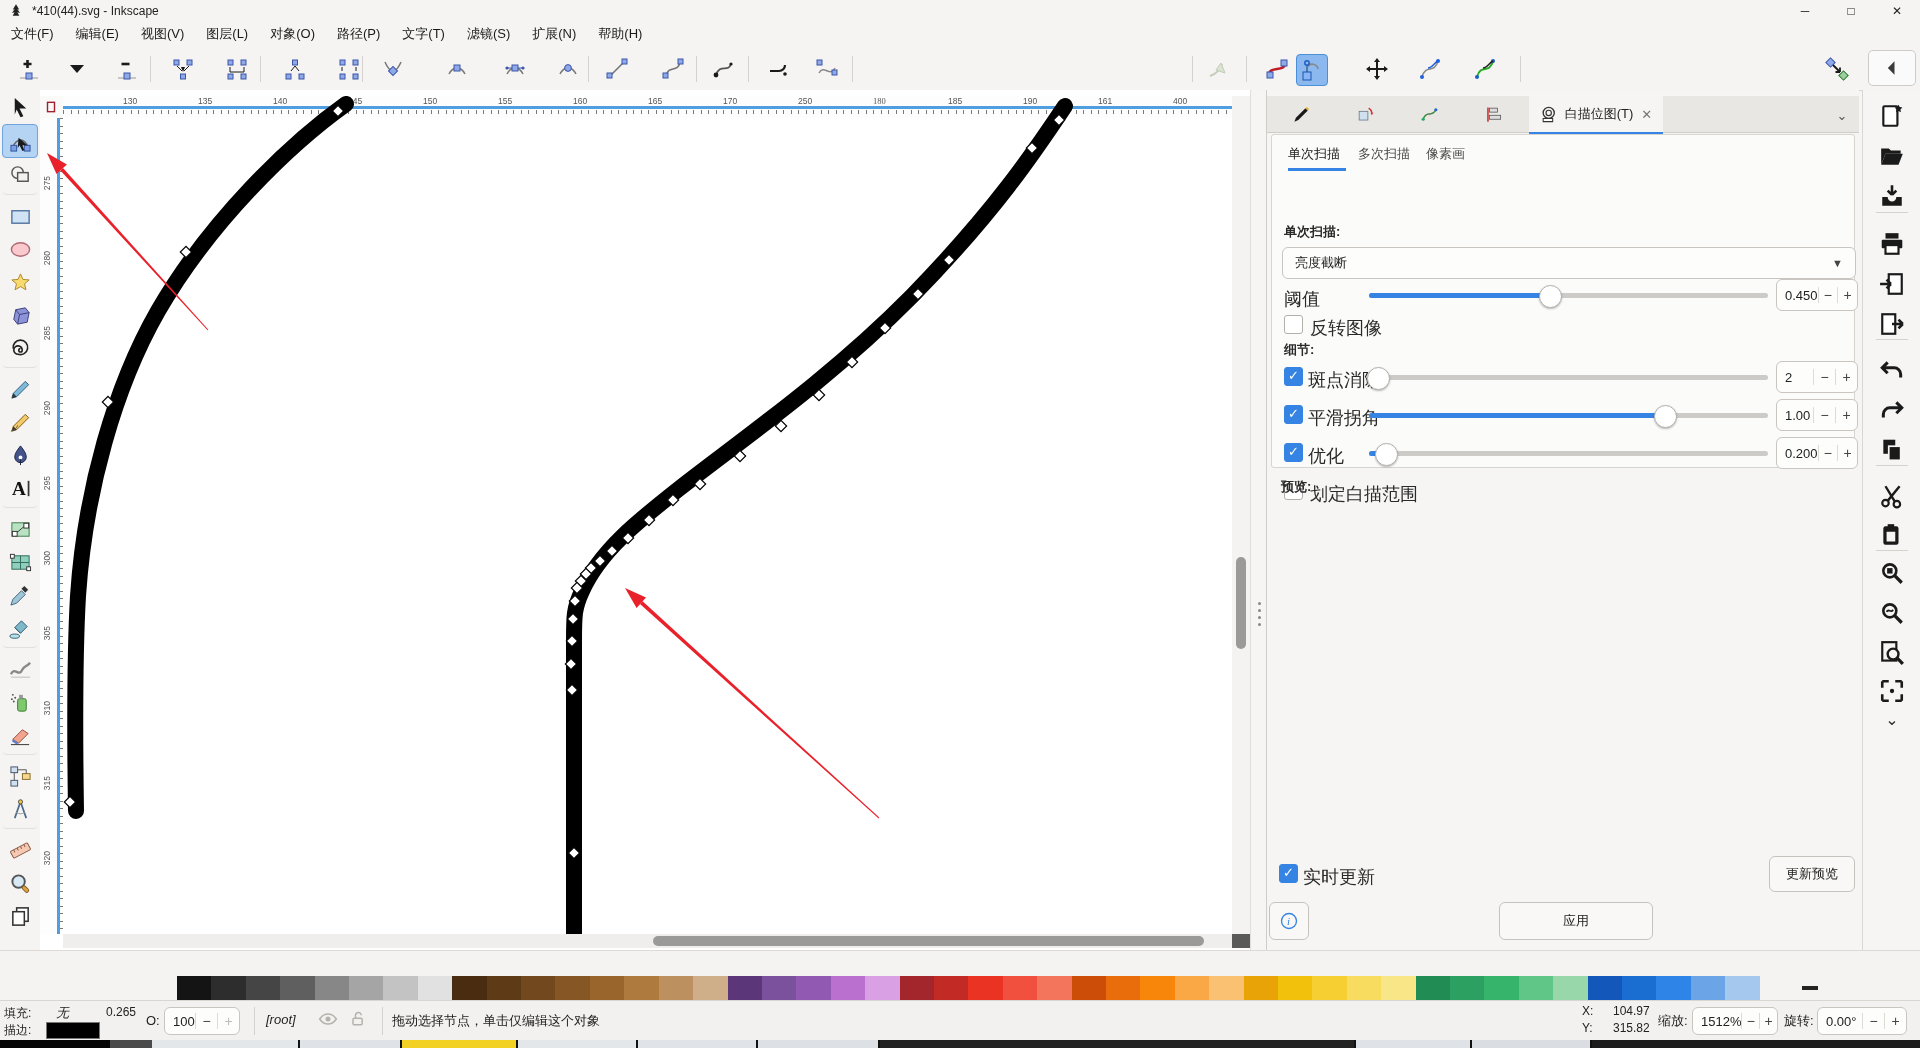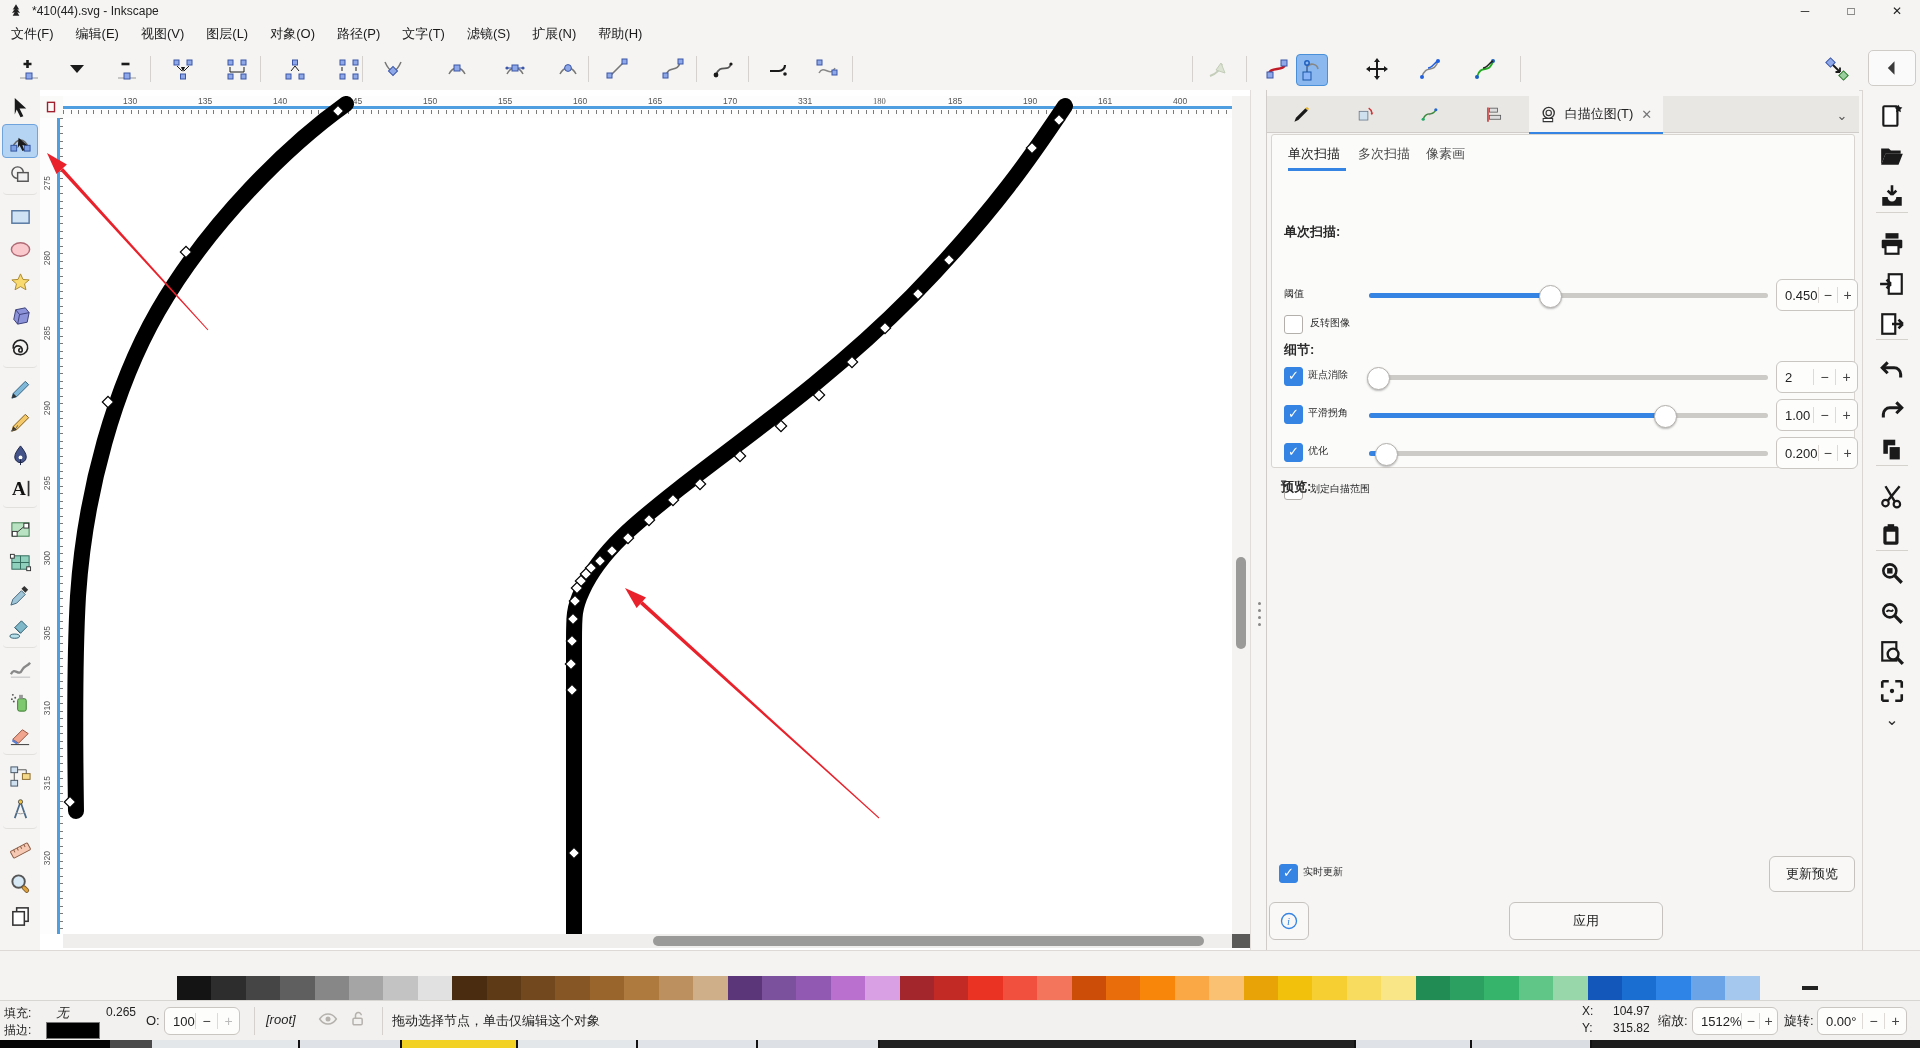--- a/index.html
+++ b/index.html
@@ -59,21 +59,21 @@
   #docktabs{position:absolute;left:0;top:6px;width:592px;height:36px;background:#e9e7e4;border-bottom:1px solid #cfccc9}
   .dtab{position:absolute;top:0;height:36px;display:flex;align-items:center;justify-content:center}
   .dtab svg{width:19px;height:19px}
   #dtab-active{left:262px;width:134px;background:#f6f5f4;border-bottom:3px solid #3584e4;gap:6px;font-size:13px;color:#222}
   #dtab-active .x{color:#777;font-size:13px;margin-left:2px}
   #dockchevron{position:absolute;left:564px;top:8px;width:22px;height:22px;color:#555;font-size:13px;display:flex;align-items:center;justify-content:center}
   #frame{position:absolute;left:4px;top:44px;width:582px;height:332px;background:#fbfbfa;border:1px solid #d8d5d1;border-radius:3px}
   .itab{position:absolute;top:5px;height:28px;font-size:13px;color:#4a4a4a;display:flex;align-items:center}
   .itab.active{color:#1a1a1a;border-bottom:3px solid #3584e4}
   .plabel{position:absolute;font-size:13px;color:#2a2a2a;font-weight:bold}
-  .plain{position:absolute;font-size:10px;color:#2a2a2a}
+  .plain{position:absolute;font-size:18px;color:#2a2a2a}
   #ddmode{position:absolute;left:10px;top:60px;width:560px;height:30px;background:#fdfdfc;border:1px solid #c9c6c2;border-radius:6px;
           display:flex;align-items:center;font-size:13px;color:#222;padding-left:12px}
   #ddmode .arrow{position:absolute;right:12px;color:#444;font-size:11px}
   .track{position:absolute;height:5px;border-radius:3px;background:#cdcbc7}
   .fill{position:absolute;height:5px;border-radius:3px;background:#3584e4}
   .knob{position:absolute;width:21px;height:21px;border-radius:50%;background:#fff;border:1px solid #b4b1ad;top:-8px;box-shadow:0 1px 2px rgba(0,0,0,.25)}
   .spin{position:absolute;height:30px;background:#fdfdfc;border:1px solid #c9c6c2;border-radius:6px;display:flex;align-items:center;font-size:13px;color:#222}
   .spin .v{flex:1;padding-left:8px}
   .spin .b{width:21px;text-align:center;color:#444;border-left:1px solid #dedbd7;font-size:14px}
   .cb{position:absolute;width:17px;height:17px;border-radius:3px;border:1px solid #b3b0ac;background:#fff}
@@ -647,21 +647,21 @@
       <div class="tick" style="left: 1185.5px; width: 1px; top: 14px; height: 4px;"></div>
       <div class="rlabel" style="left: 83px; top: 0px;">130</div>
       <div class="rlabel" style="left: 158px; top: 0px;">135</div>
       <div class="rlabel" style="left: 233px; top: 0px;">140</div>
       <div class="rlabel" style="left: 308px; top: 0px;">145</div>
       <div class="rlabel" style="left: 383px; top: 0px;">150</div>
       <div class="rlabel" style="left: 458px; top: 0px;">155</div>
       <div class="rlabel" style="left: 533px; top: 0px;">160</div>
       <div class="rlabel" style="left: 608px; top: 0px;">165</div>
       <div class="rlabel" style="left: 683px; top: 0px;">170</div>
-      <div class="rlabel" style="left: 758px; top: 0px;">331</div>
+      <div class="rlabel" style="left: 758px; top: 0px;">250</div>
       <div class="rlabel" style="left: 833px; top: 0px; font-family: Liberation Serif, serif;">180</div>
       <div class="rlabel" style="left: 908px; top: 0px;">185</div>
       <div class="rlabel" style="left: 983px; top: 0px;">190</div>
       <div class="rlabel" style="left: 1058px; top: 0px;">161</div>
       <div class="rlabel" style="left: 1133px; top: 0px;">400</div>
       <div style="position: absolute; left: 23px; top: 10px; width: 1169px; height: 2.5px; background: rgb(79, 159, 224);"></div>
     </div>
   <div class="abs" id="vruler">
       <div class="tick" style="top: 0px; height: 1px; left: 19px; width: 4px;"></div>
       <div class="tick" style="top: 7.5px; height: 1px; left: 19px; width: 4px;"></div>
@@ -892,20 +892,24 @@
       </div>
     </div>
 
   <div id="frame">
     <div id="itabs">
         <div class="itab active" style="left: 16px; width: 58px;">单次扫描</div>
         <div class="itab" style="left: 86px; width: 58px;">多次扫描</div>
         <div class="itab" style="left: 154px; width: 46px;">像素画</div>
       </div>
     <div class="plabel" style="left:12px;top:88px">单次扫描:</div>
+    <div id="ddmode" style="top:112px">
+      <span>亮度截断</span>
+      <span class="arrow">▼</span>
+    </div>
 
     <div class="plain" style="left:12px;top:152px">阈值</div>
     <div class="track" style="left:97px;top:158px;width:399px">
       <div class="fill" id="thfill" style="width: 179.55px;"></div>
         <div class="knob" id="thknob" style="left: 169.55px;"></div>
     </div>
     <div class="spin" style="left:504px;top:144px;width:80px">
       <span class="v">0.450</span>
       <span class="b">−</span>
       <span class="b">+</span>
@@ -962,21 +966,21 @@
   <div class="cb on" id="cb-live" style="left:12px;top:774px">✓</div>
   <div class="plain" style="left:36px;top:775px">实时更新</div>
   <div class="gbtn" style="left:502px;top:766px;width:84px;height:34px">更新预览</div>
 
   <div class="gbtn" style="left:2px;top:812px;width:38px;height:36px">
     <svg viewBox="0 0 24 24" width="20" height="20">
         <circle cx="12" cy="12" r="9" fill="none" stroke="#3584e4" stroke-width="1.6"></circle>
         <text x="9.5" y="17" font-size="13" font-style="italic" fill="#3584e4" font-family="serif">i</text>
       </svg>
   </div>
-  <div class="gbtn" style="left:242px;top:812px;width:152px;height:36px">应用</div>
+  <div class="gbtn" style="left:232px;top:812px;width:152px;height:36px">应用</div>
 </div>
 
 <div class="abs" id="cmdcol">
     <div class="cmdico" style="top: 13px;">
       <svg viewBox="0 0 24 24">
         <rect x="4" y="3" width="13" height="18" rx="1" fill="#fff" stroke="#1a1a1a" stroke-width="2"></rect>
         <path d="M18 1.5l1.1 2.3 2.5.4-1.8 1.8.4 2.5-2.2-1.2-2.3 1.2.5-2.5L14.4 4.2l2.5-.4z" fill="#1a1a1a"></path>
       </svg>
     </div>
     <div class="cmdico" style="top: 53px;">

